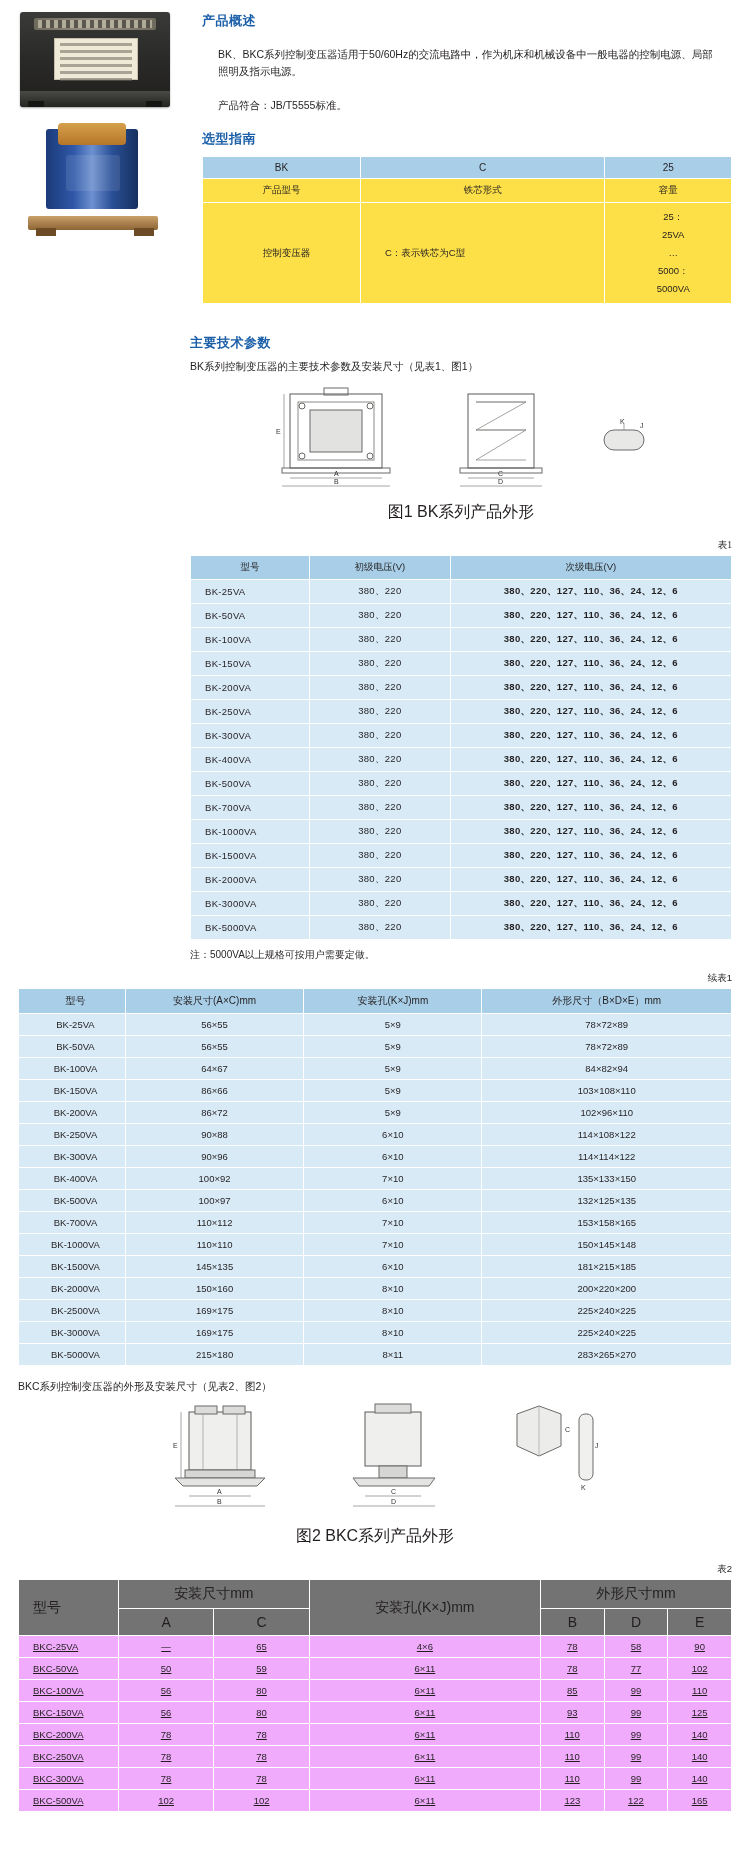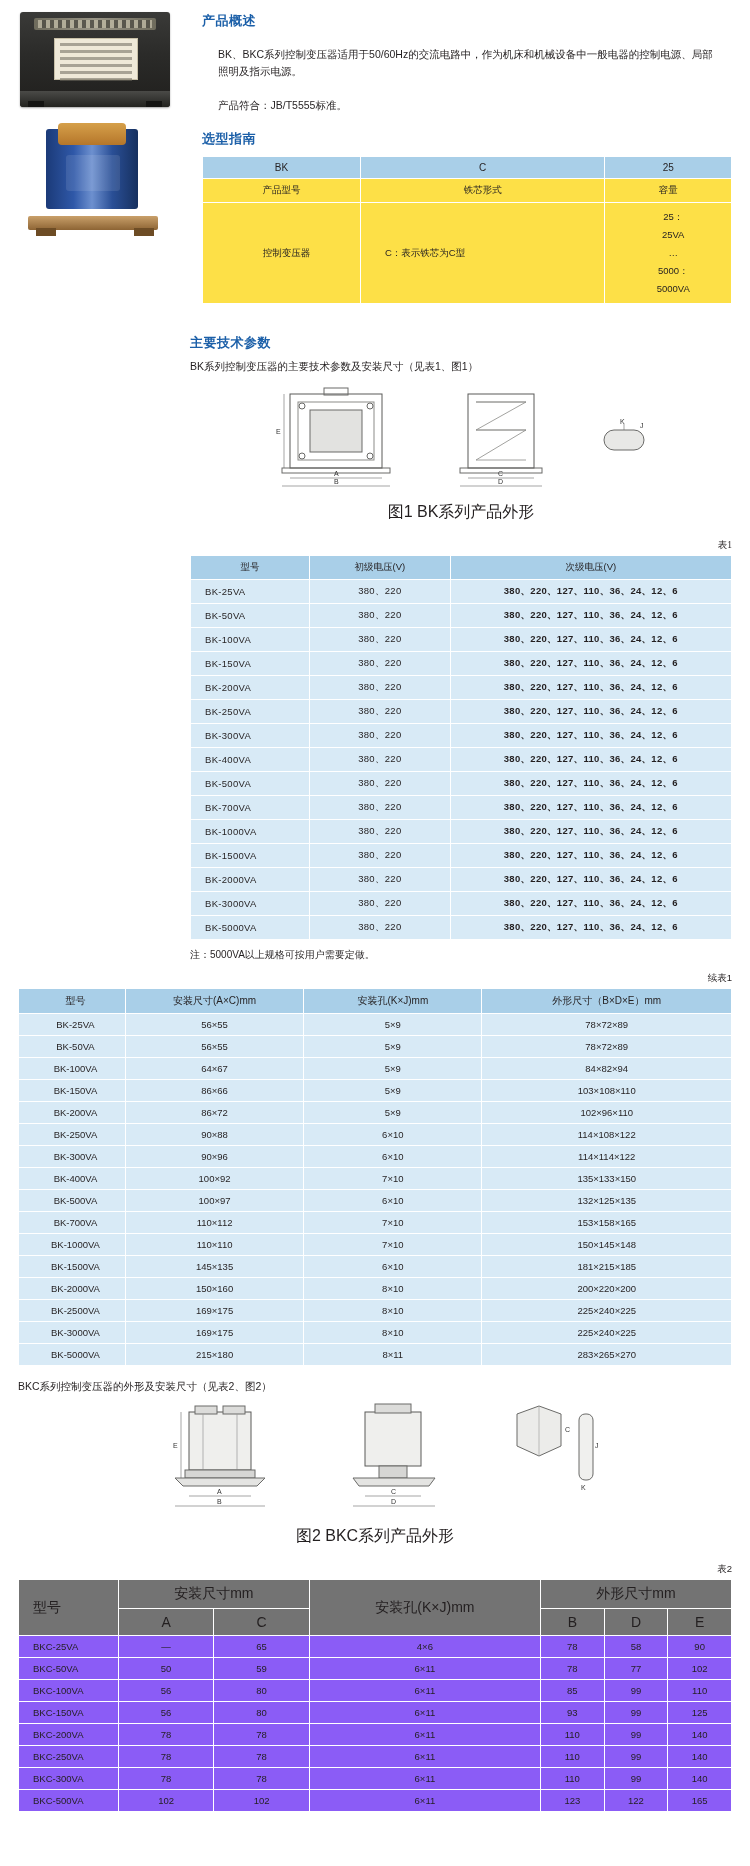--- a/index.html
+++ b/index.html
@@ -106,21 +106,21 @@
 
   
   .bkc-intro { padding: 0 18px; font-size: 10.5px; margin: 14px 0 6px 0; }
   .fig2wrap { height: 120px; position: relative; }
   .fig2 { display: flex; justify-content: center; align-items: flex-end; gap: 40px; }
 
   
   .t3 { width: 100%; font-size: 9.5px; }
   .t3 th, .t3 td { border: 1px solid #ffffff; padding: 5.5px 6px; text-align: center; }
   .t3 th { background: #737373; font-weight: bold; font-size: 14px; }
-  .t3 td { background: #8b5cf6; }
+  .t3 td { background: #f0abfc; text-decoration: underline; }
   .t3 th.c1, .t3 td.c1 { text-align: left; padding-left: 14px; width: 14%; }
 
   
   .p1 {
     width: 150px; height: 95px; margin-left: 6px;
     background: linear-gradient(180deg,#3a3a38 0%,#2b2b29 45%,#201f1d 100%);
     border-radius: 3px; position: relative; overflow: hidden;
     box-shadow: 0 1px 2px rgba(0,0,0,.35);
   }
   .p1 .coilcap {

